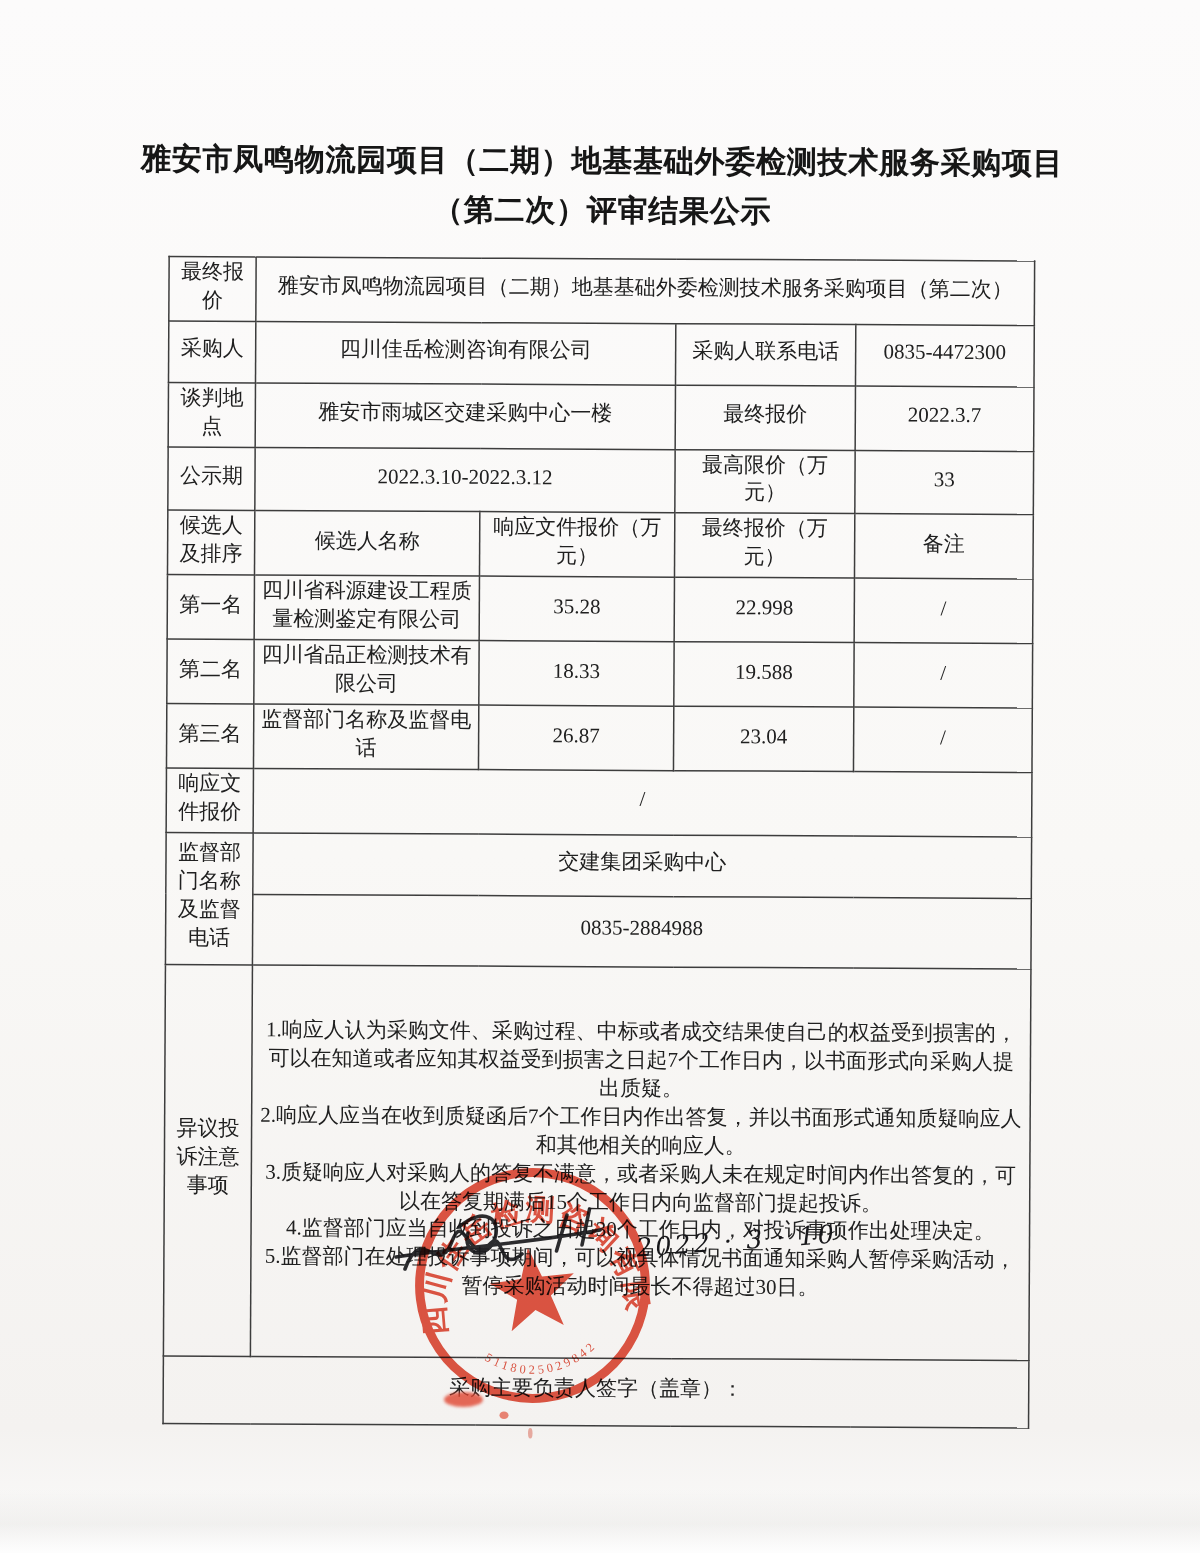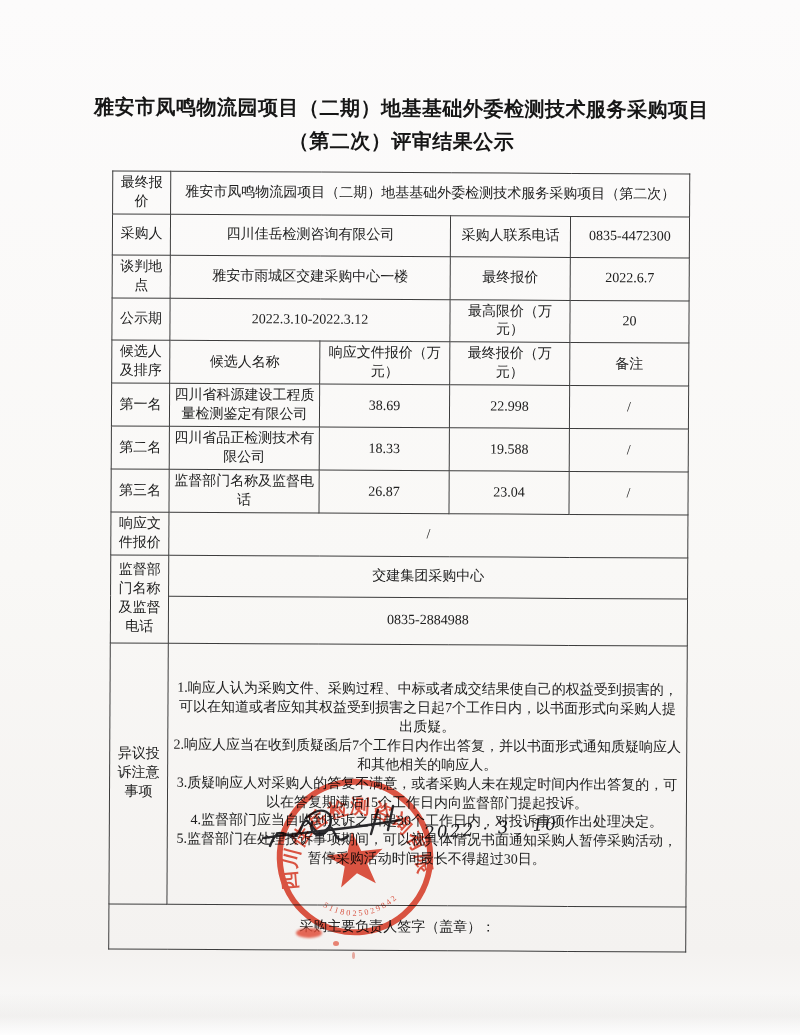--- a/index.html
+++ b/index.html
@@ -82,39 +82,39 @@
       <tr>
         <td class="lbl" style="height:36px">采购人</td>
         <td colspan="2">四川佳岳检测咨询有限公司</td>
         <td>采购人联系电话</td>
         <td>0835-4472300</td>
       </tr>
       <tr>
         <td class="lbl" style="height:36px">谈判地点</td>
         <td colspan="2">雅安市雨城区交建采购中心一楼</td>
         <td>最终报价</td>
-        <td>2022.6.7</td>
+        <td>2022.3.7</td>
       </tr>
       <tr>
         <td class="lbl" style="height:28px">公示期</td>
         <td colspan="2">2022.3.10-2022.3.12</td>
         <td>最高限价（万元）</td>
-        <td>20</td>
+        <td>33</td>
       </tr>
       <tr>
         <td class="lbl" style="height:36px">候选人及排序</td>
         <td>候选人名称</td>
         <td class="small-h">响应文件报价（万元）</td>
         <td class="small-h">最终报价（万元）</td>
         <td>备注</td>
       </tr>
       <tr>
         <td style="height:38px">第一名</td>
         <td>四川省科源建设工程质量检测鉴定有限公司</td>
-        <td>38.69</td>
+        <td>35.28</td>
         <td>22.998</td>
         <td>/</td>
       </tr>
       <tr>
         <td style="height:38px">第二名</td>
         <td>四川省品正检测技术有限公司</td>
         <td>18.33</td>
         <td>19.588</td>
         <td>/</td>
       </tr>

